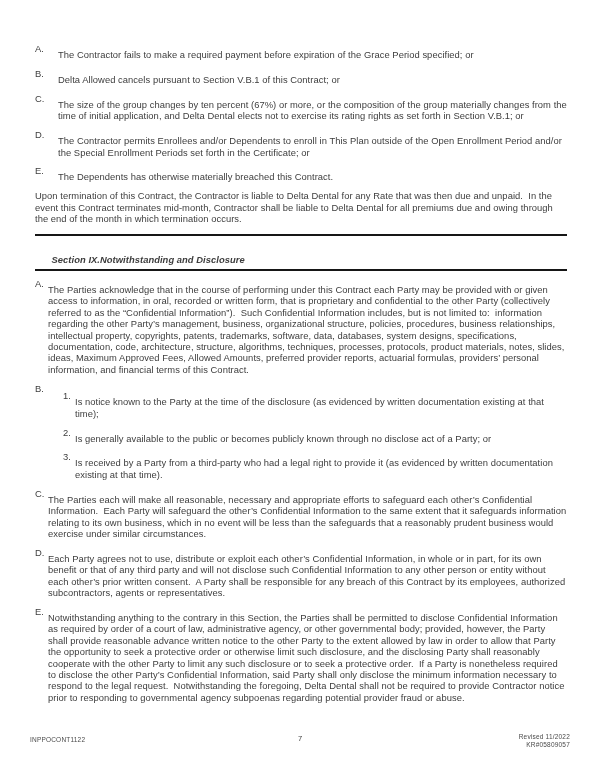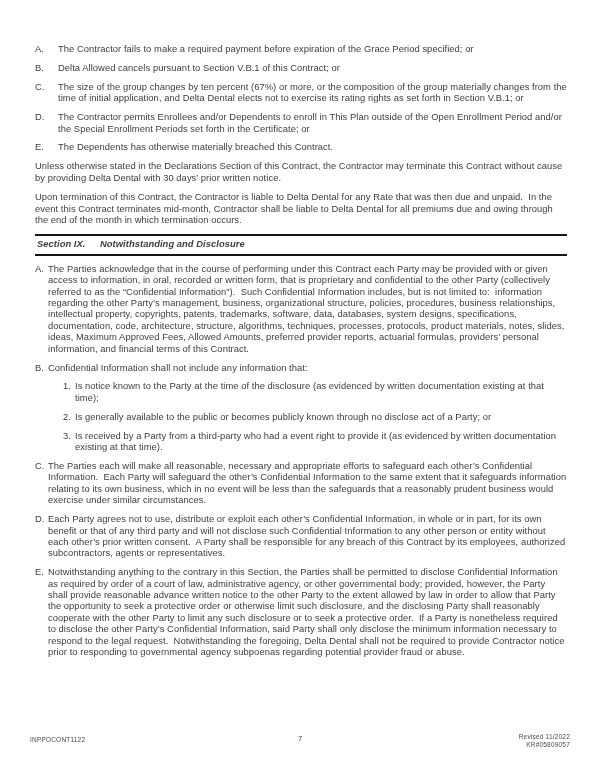--- a/index.html
+++ b/index.html
@@ -16,37 +16,38 @@
     background: #ffffff;
     overflow: hidden;
   }
   .content {
     position: absolute;
     left: 35px; right: 33px; top: 43px;
     font-size: 9.4px;
     line-height: 11.4px;
     letter-spacing: 0.05px;
   }
-  .txt { white-space: pre-wrap; }
+  .txt { white-space: pre-wrap; margin-top: 6px; }
   .li { display: flex; margin-bottom: 7.5px; }
   .top-list .marker { flex: 0 0 23px; }
   .sec-list .marker { flex: 0 0 13px; }
   .li-body { flex: 1 1 auto; }
   .sublist { margin: 7.5px 0 0 15px; }
   .sublist .li:last-child { margin-bottom: 0; }
   .sublist .marker { flex: 0 0 12px; }
   p.para { margin: 0 0 8px 0; }
   .section-header {
     display: flex;
     border-top: 2.5px solid #161616;
     border-bottom: 2px solid #161616;
-    padding: 2px 2px 4px 2px;
+    padding: 18px 2px 4px 2px;
     margin: 9px 0 7px 0;
     font-weight: bold;
     font-style: italic;
+    text-align: right;
   }
   .sec-num { flex: 0 0 63px; }
   .footer-left {
     position: absolute; left: 30px; top: 736px;
     font-size: 6.5px; color: #4a4a4a; letter-spacing: 0.2px;
   }
   .footer-center {
     position: absolute; left: 0; right: 0; top: 734px;
     text-align: center; font-size: 7.6px; color: #3d3d3d;
   }
@@ -78,49 +79,47 @@
       <div class="li">
         <span class="marker">D.</span>
         <span class="li-body txt">The Contractor permits Enrollees and/or Dependents to enroll in This Plan outside of the Open Enrollment Period and/or the Special Enrollment Periods set forth in the Certificate; or</span>
       </div>
       <div class="li">
         <span class="marker">E.</span>
         <span class="li-body txt">The Dependents has otherwise materially breached this Contract.</span>
       </div>
     </div>
 
-    <p class="para txt">Unless otherwise stated in the Declarations Section of this Contract, the Contractor may terminate this Contract without cause by providing Delta Dental with 30 days’ prior written notice.</p>
     <p class="para txt">Upon termination of this Contract, the Contractor is liable to Delta Dental for any Rate that was then due and unpaid.  In the event this Contract terminates mid-month, Contractor shall be liable to Delta Dental for all premiums due and owing through the end of the month in which termination occurs.</p>
 
     <div class="section-header">
       <span class="sec-num">Section IX.</span>
       <span class="sec-title">Notwithstanding and Disclosure</span>
     </div>
 
     <div class="sec-list">
       <div class="li">
         <span class="marker">A.</span>
         <span class="li-body txt">The Parties acknowledge that in the course of performing under this Contract each Party may be provided with or given access to information, in oral, recorded or written form, that is proprietary and confidential to the other Party (collectively referred to as the “Confidential Information”).  Such Confidential Information includes, but is not limited to:  information regarding the other Party’s management, business, organizational structure, policies, procedures, business relationships, intellectual property, copyrights, patents, trademarks, software, data, databases, system designs, specifications, documentation, code, architecture, structure, algorithms, techniques, processes, protocols, product materials, notes, slides, ideas, Maximum Approved Fees, Allowed Amounts, preferred provider reports, actuarial formulas, providers’ personal information, and financial terms of this Contract.</span>
       </div>
       <div class="li">
         <span class="marker">B.</span>
         <span class="li-body">
-          <span class="txt">Confidential Information shall not include any information that:</span>
           <div class="sublist">
             <div class="li">
               <span class="marker">1.</span>
               <span class="li-body txt">Is notice known to the Party at the time of the disclosure (as evidenced by written documentation existing at that time);</span>
             </div>
             <div class="li">
               <span class="marker">2.</span>
               <span class="li-body txt">Is generally available to the public or becomes publicly known through no disclose act of a Party; or</span>
             </div>
             <div class="li">
               <span class="marker">3.</span>
-              <span class="li-body txt">Is received by a Party from a third-party who had a event right to provide it (as evidenced by written documentation existing at that time).</span>
+              <span class="li-body txt">Is received by a Party from a third-party who had a legal right to provide it (as evidenced by written documentation existing at that time).</span>
             </div>
           </div>
         </span>
       </div>
       <div class="li">
         <span class="marker">C.</span>
         <span class="li-body txt">The Parties each will make all reasonable, necessary and appropriate efforts to safeguard each other’s Confidential Information.  Each Party will safeguard the other’s Confidential Information to the same extent that it safeguards information relating to its own business, which in no event will be less than the safeguards that a reasonably prudent business would exercise under similar circumstances.</span>
       </div>
       <div class="li">
         <span class="marker">D.</span>

